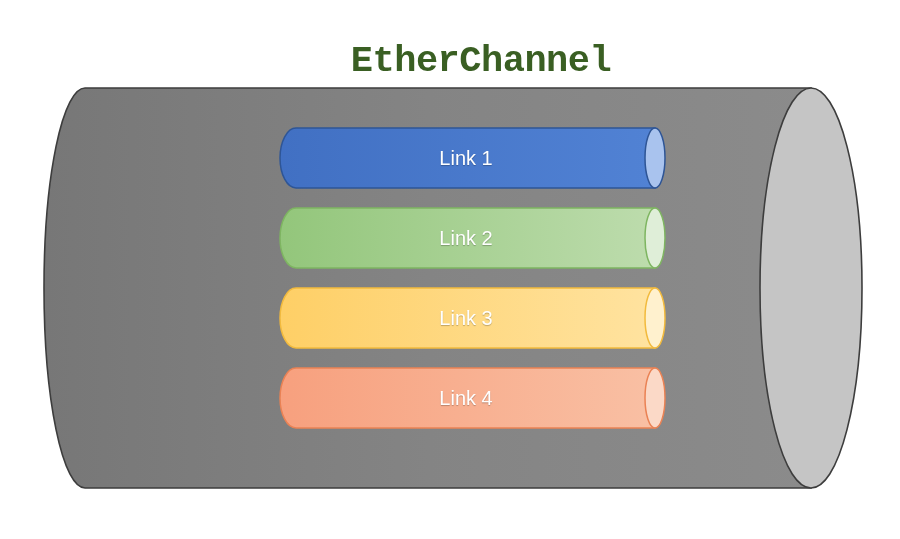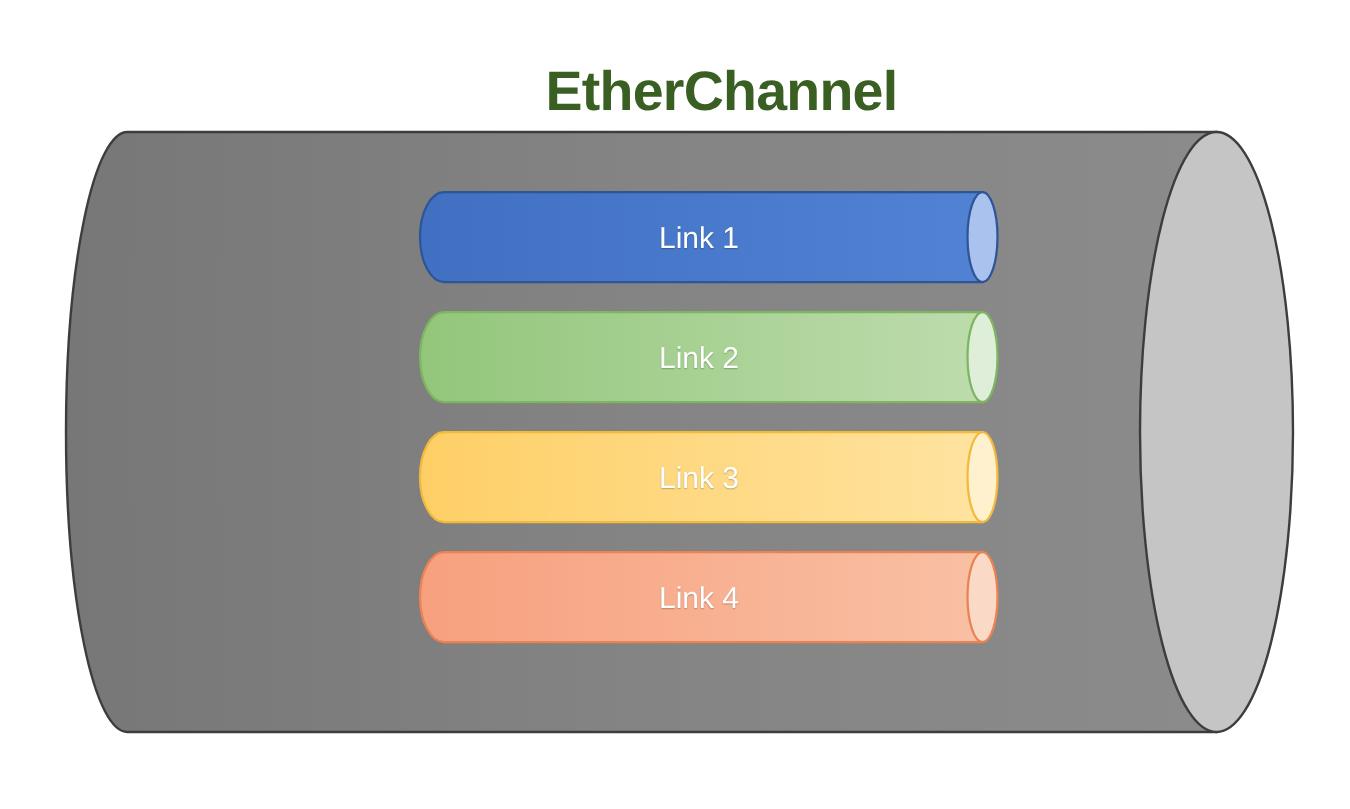--- a/index.html
+++ b/index.html
@@ -18,20 +18,21 @@
   .diagram-title {
     position: absolute;
     left: 481px;
     top: 40px;
     transform: translateX(-50%);
     font-size: 37px;
     font-weight: bold;
     letter-spacing: -0.5px;
     color: #3A5F23;
     white-space: nowrap;
+    font-family: Liberation Mono, monospace;
   }
   svg.diagram {
     position: absolute;
     left: 0;
     top: 0;
   }
   .link-label {
     font-family: "Liberation Sans", sans-serif;
     font-size: 20px;
     font-weight: 400;

